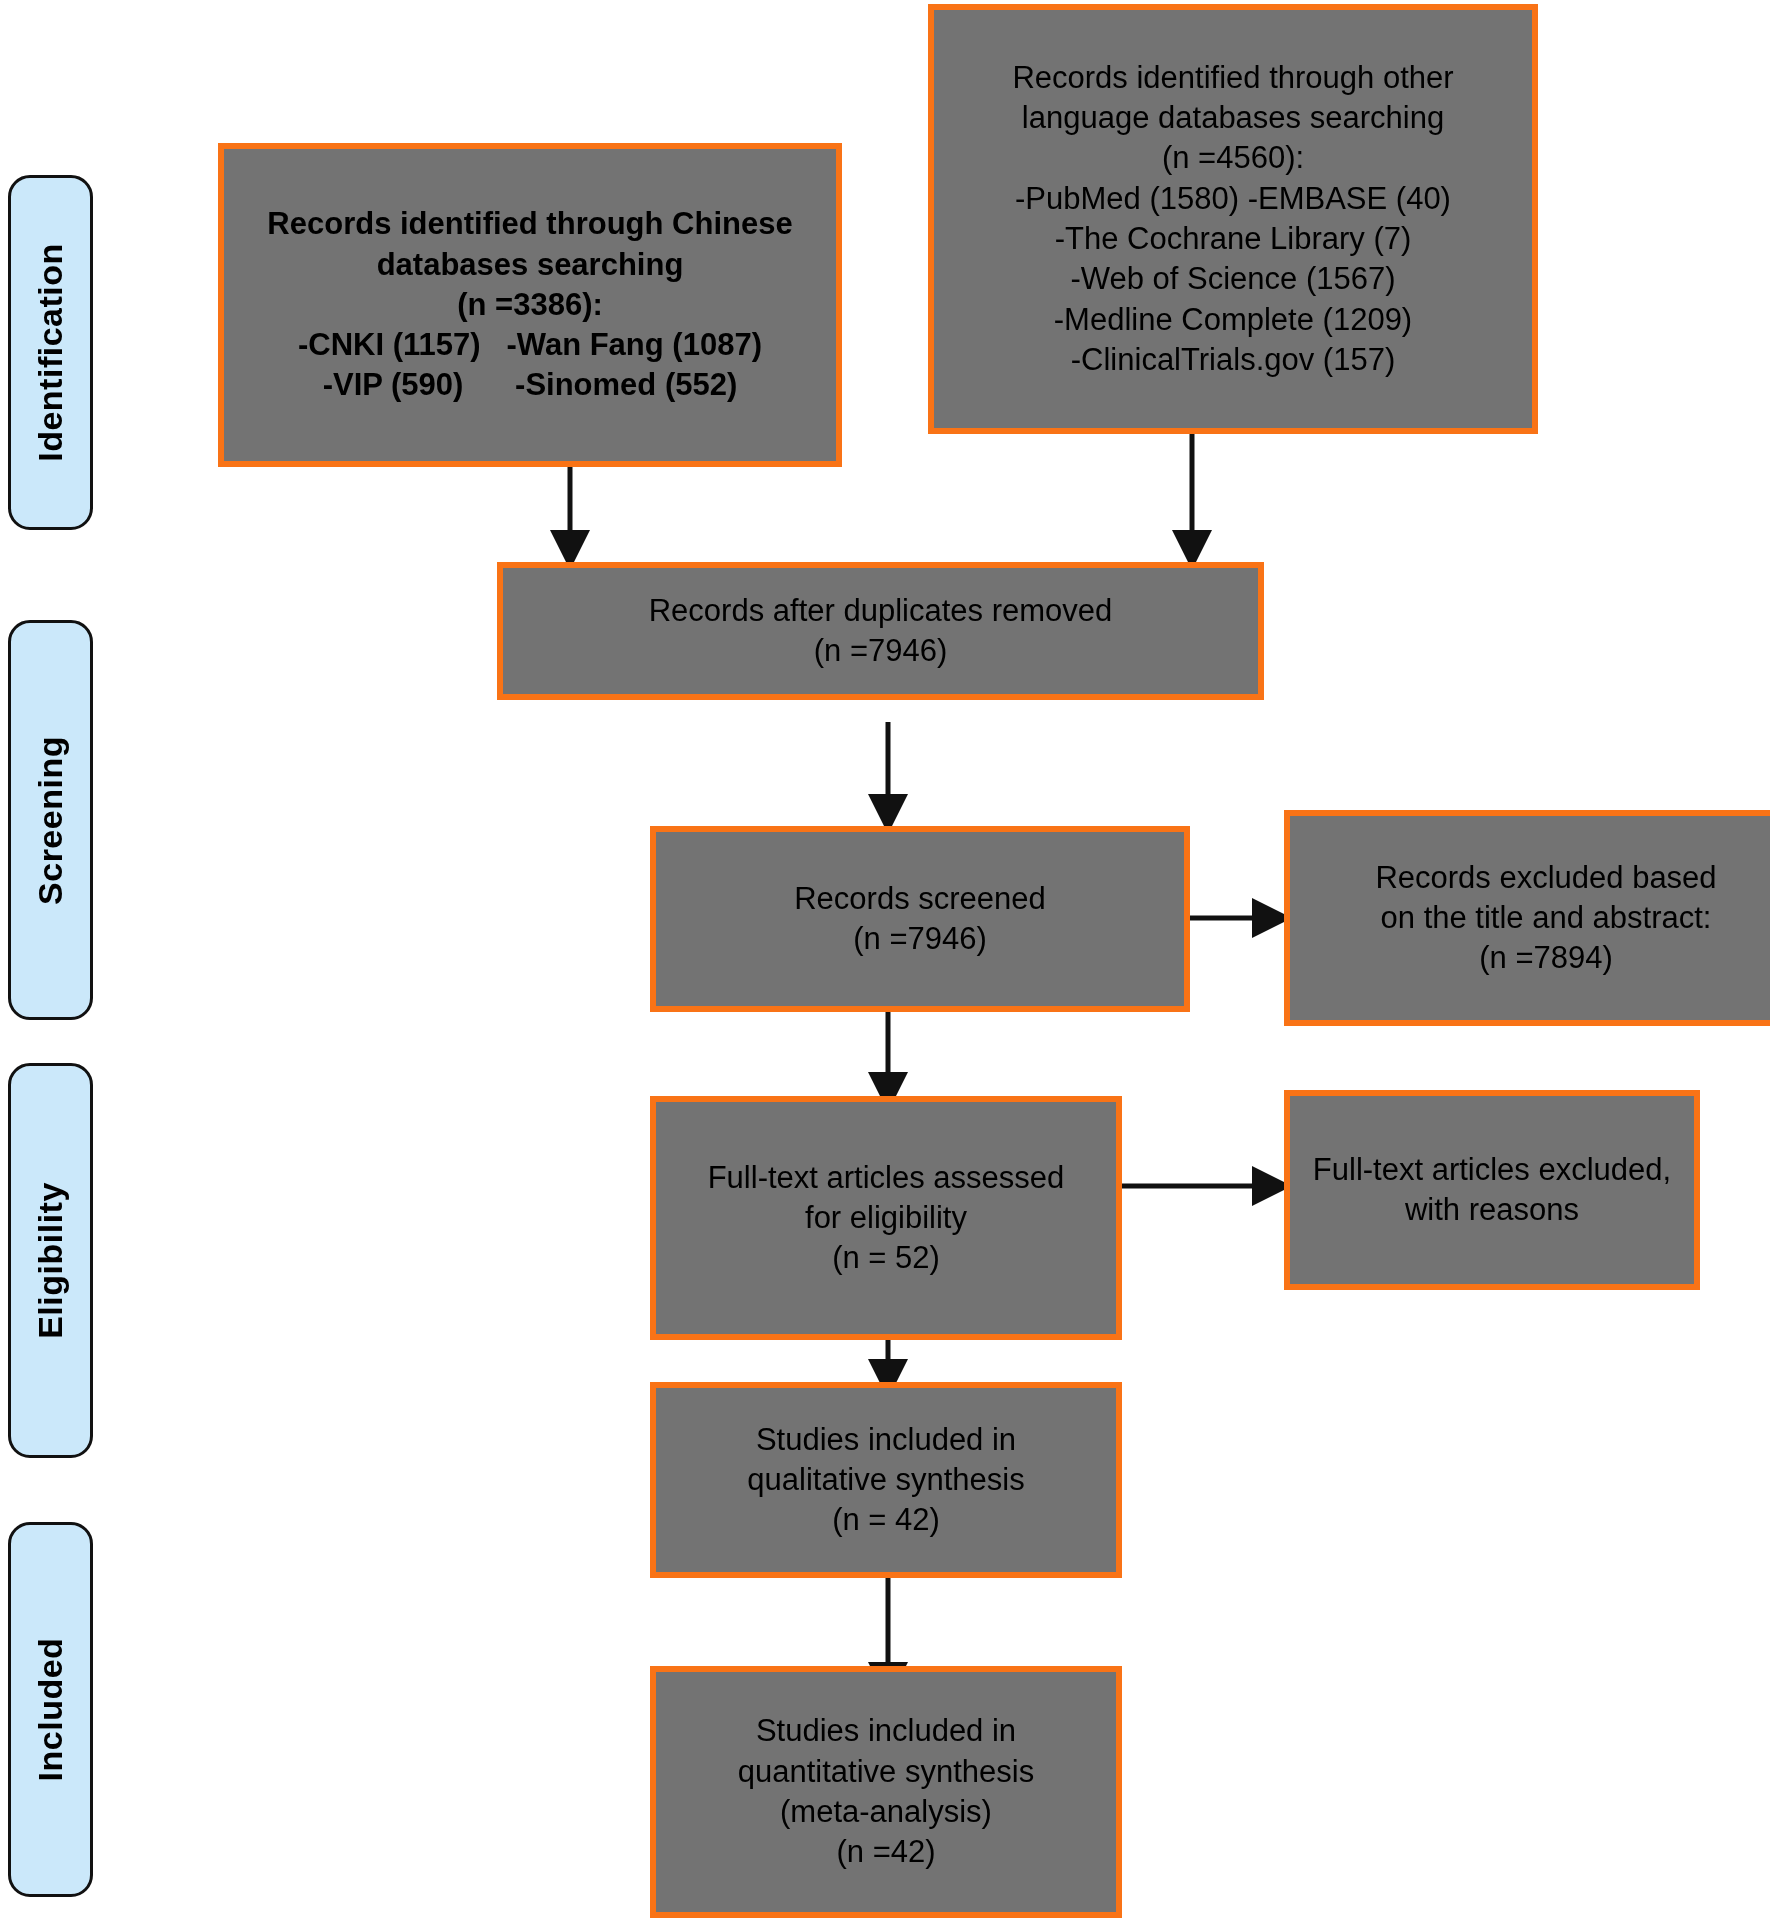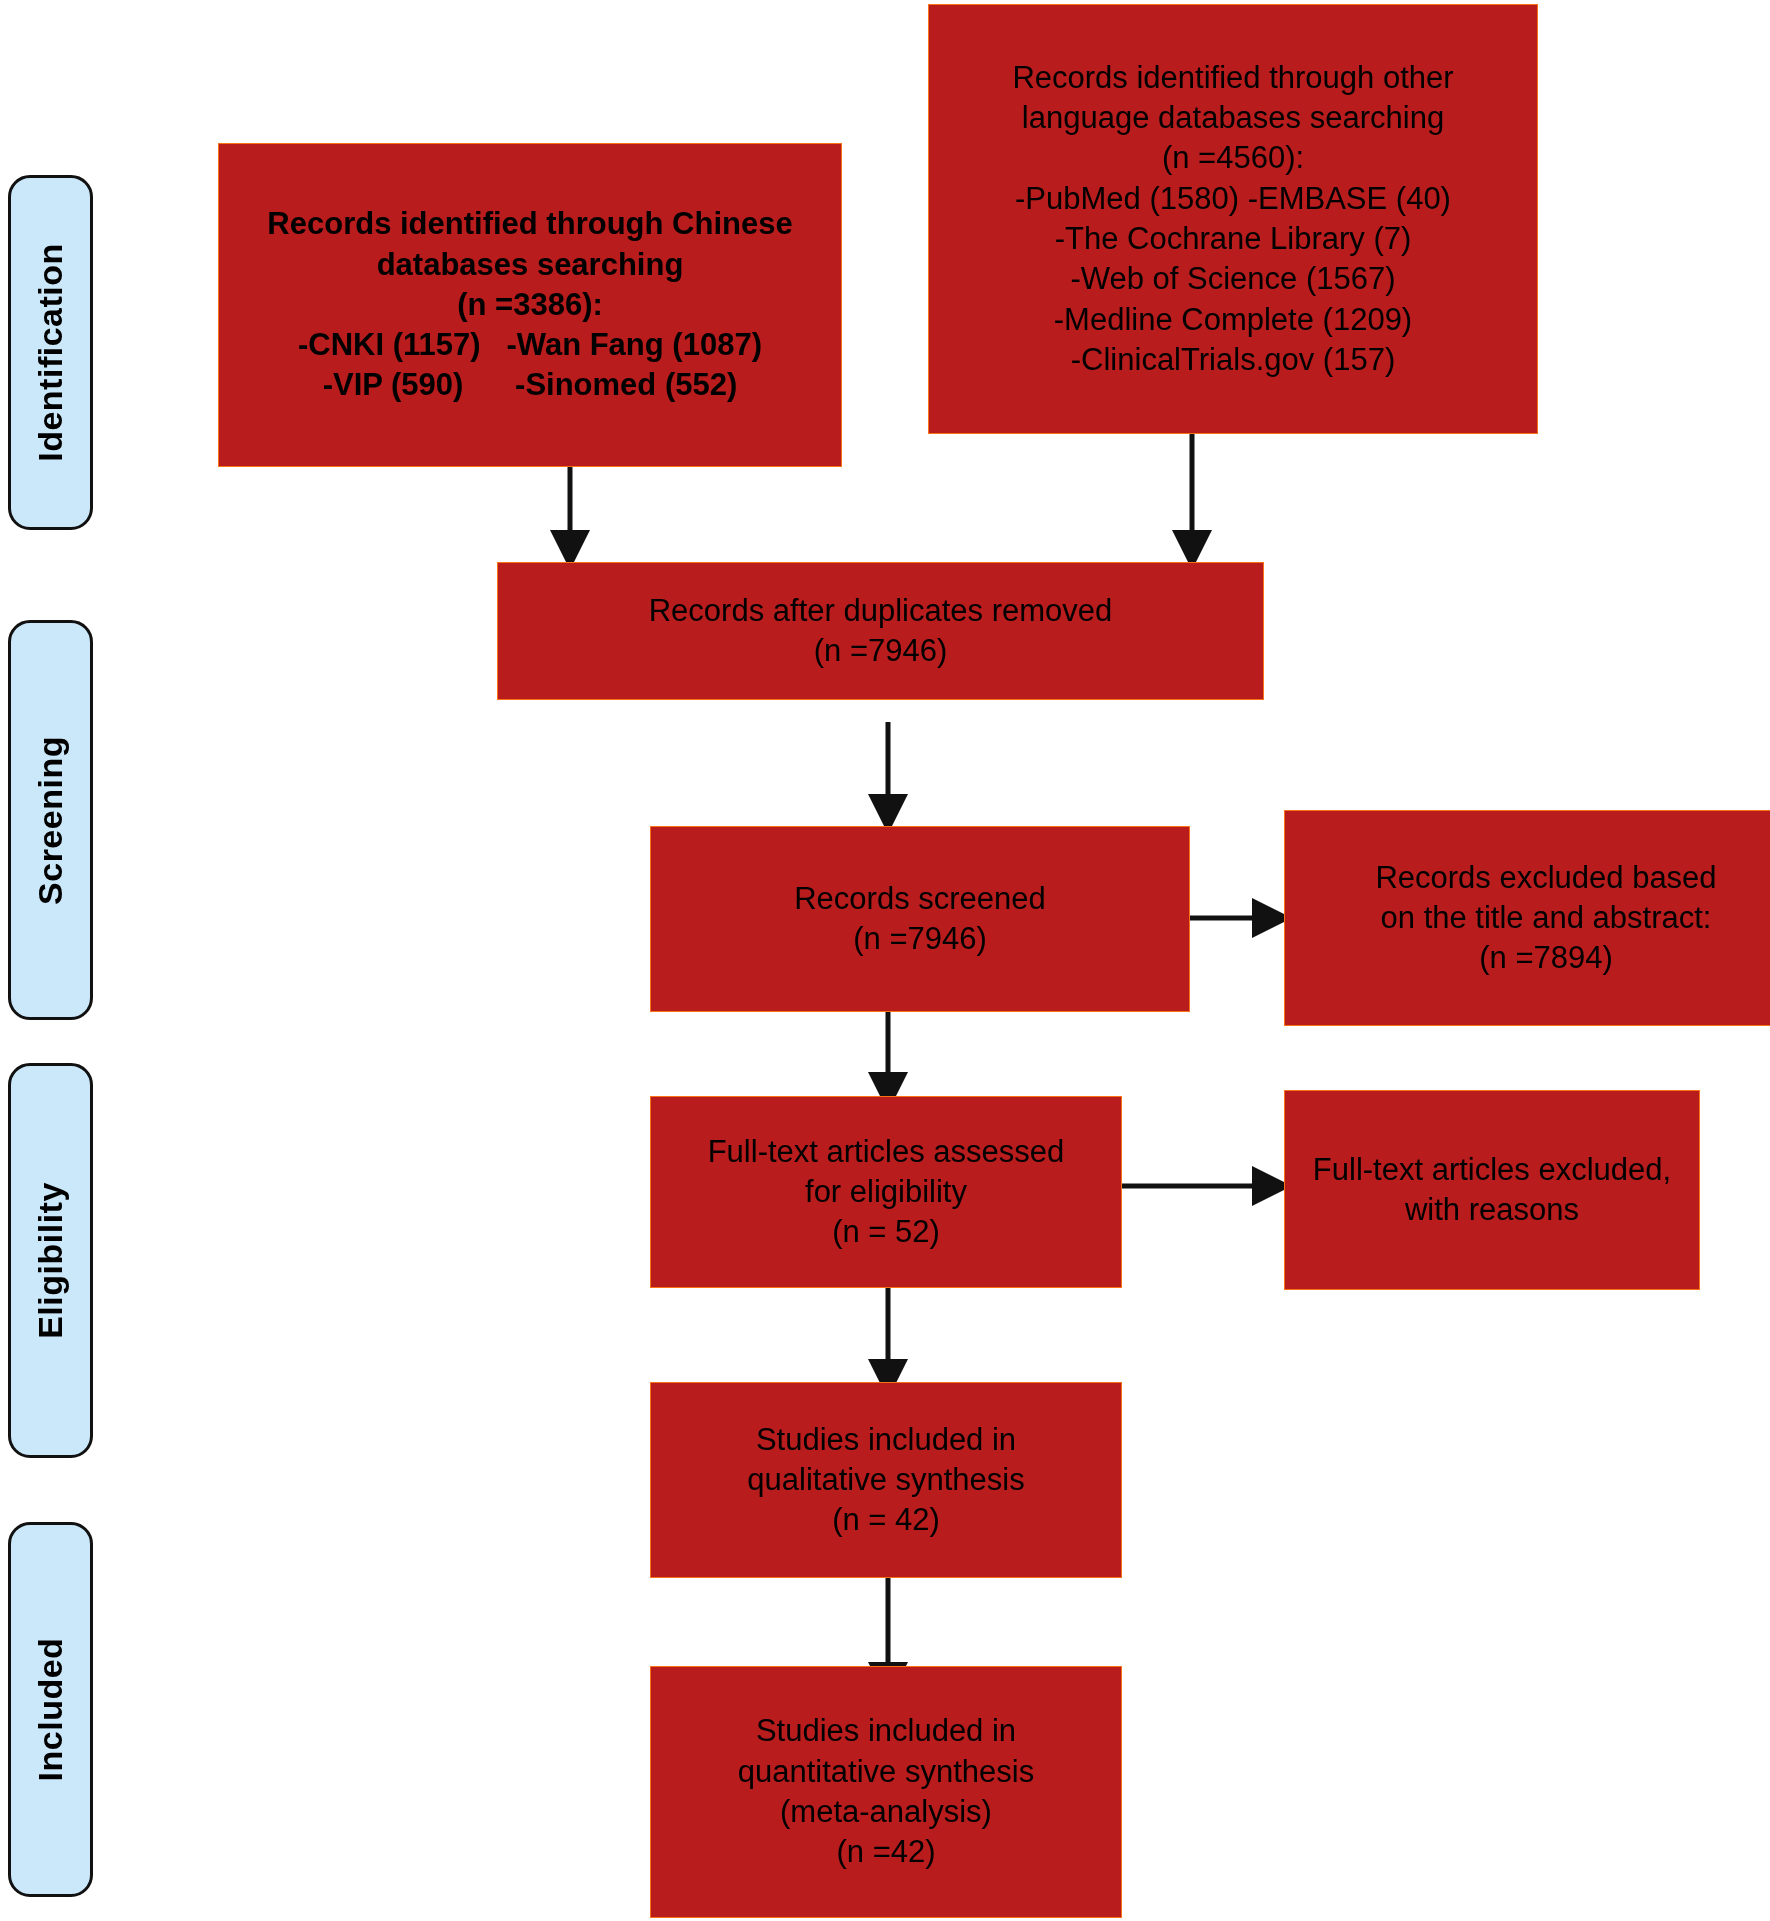--- a/index.html
+++ b/index.html
@@ -33,22 +33,22 @@
     white-space: nowrap;
     font-weight: bold;
     font-size: 34px;
     letter-spacing: 0.5px;
     color: #000000;
     font-family: "Liberation Sans", sans-serif;
   }
   
   .flow-box {
     position: absolute;
-    background: #b91c1c;
-    border: 1px solid #f97316;
+    background: #737373;
+    border: 6px solid #f97316;
     box-sizing: border-box;
     display: flex;
     align-items: center;
     justify-content: center;
     text-align: center;
   }
   .flow-box .box-text {
     width: 100%;
     padding: 4px 10px;
     box-sizing: border-box;
@@ -154,21 +154,21 @@
   </div>
 
   <div class="flow-box" style="left:1284px; top:810px; width:524px; height:216px;">
     <div class="box-text">
       <span class="ln">Records excluded based</span>
       <span class="ln">on the title and abstract:</span>
       <span class="ln">(n =7894)</span>
     </div>
   </div>
 
-  <div class="flow-box" style="left:650px; top:1096px; width:472px; height:192px;">
+  <div class="flow-box" style="left:650px; top:1096px; width:472px; height:244px;">
     <div class="box-text">
       <span class="ln">Full-text articles assessed</span>
       <span class="ln">for eligibility</span>
       <span class="ln">(n = 52)</span>
     </div>
   </div>
 
   <div class="flow-box" style="left:1284px; top:1090px; width:416px; height:200px;">
     <div class="box-text">
       <span class="ln">Full-text articles excluded,</span>

